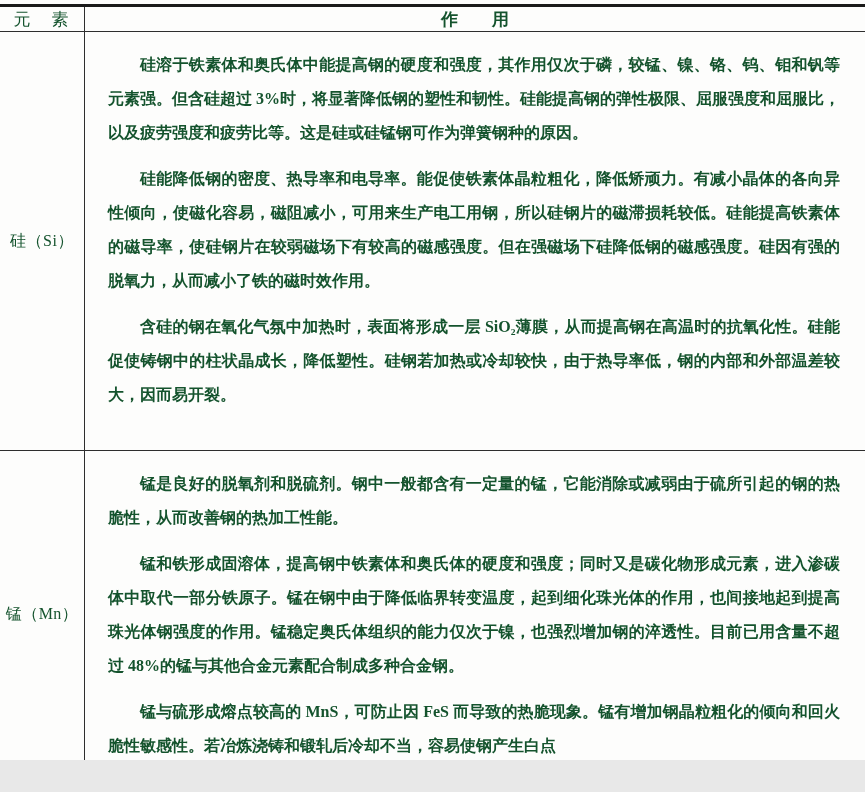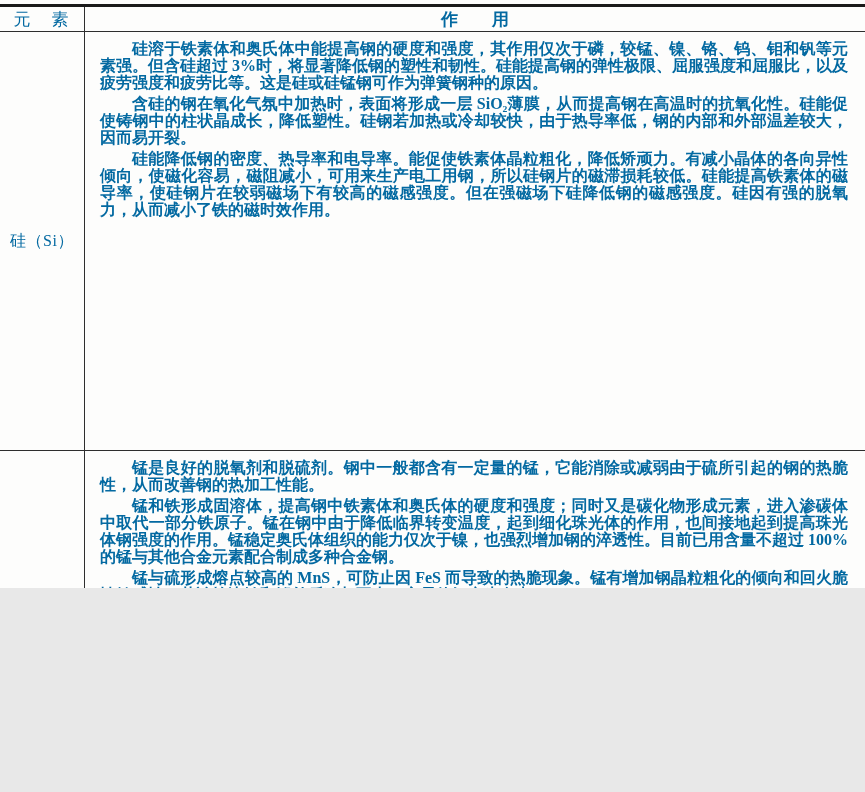--- a/index.html
+++ b/index.html
@@ -3,24 +3,24 @@
 <meta charset="utf-8">
 <style>
   html,body{margin:0;padding:0;}
   body{
     background:#e8e8e8;
     font-family:"Liberation Serif","DejaVu Serif",serif;
   }
   .page{
     position:relative;
     width:865px;
-    height:588px;
+    height:760px;
     margin:0 auto;
     background:#fdfdfc;
-    color:#0369a1;
+    color:#14532d;
     box-sizing:border-box;
     padding-top:4px;
     overflow:hidden;
   }
   .tbl{
     border-top:3px solid #1a1a1a;
     width:865px;
     box-sizing:border-box;
   }
   .row{
@@ -66,51 +66,51 @@
     letter-spacing:2px;
   }
   .header-row .fx-cell{
     display:flex;
     align-items:center;
     justify-content:center;
     padding:0;
     font-size:17px;
   }
   .fx-cell p{
-    margin:4px;
+    margin:12px;
     text-indent:2em;
     text-align:justify;
-    line-height:17px;
+    line-height:34px;
   }
 </style>
 </head>
 <body>
 
 <div class="page">
   <div class="tbl">
 
     <div class="row header-row">
       <div class="el-cell">元　素</div>
       <div class="fx-cell">作　　用</div>
     </div>
 
     <div class="row si-row">
       <div class="el-cell">硅（Si）</div>
       <div class="fx-cell">
         <p>硅溶于铁素体和奥氏体中能提高钢的硬度和强度，其作用仅次于磷，较锰、镍、铬、钨、钼和钒等元素强。但含硅超过 3%时，将显著降低钢的塑性和韧性。硅能提高钢的弹性极限、屈服强度和屈服比，以及疲劳强度和疲劳比等。这是硅或硅锰钢可作为弹簧钢种的原因。</p>
+        <p>硅能降低钢的密度、热导率和电导率。能促使铁素体晶粒粗化，降低矫顽力。有减小晶体的各向异性倾向，使磁化容易，磁阻减小，可用来生产电工用钢，所以硅钢片的磁滞损耗较低。硅能提高铁素体的磁导率，使硅钢片在较弱磁场下有较高的磁感强度。但在强磁场下硅降低钢的磁感强度。硅因有强的脱氧力，从而减小了铁的磁时效作用。</p>
         <p>含硅的钢在氧化气氛中加热时，表面将形成一层 SiO₂薄膜，从而提高钢在高温时的抗氧化性。硅能促使铸钢中的柱状晶成长，降低塑性。硅钢若加热或冷却较快，由于热导率低，钢的内部和外部温差较大，因而易开裂。</p>
-        <p>硅能降低钢的密度、热导率和电导率。能促使铁素体晶粒粗化，降低矫顽力。有减小晶体的各向异性倾向，使磁化容易，磁阻减小，可用来生产电工用钢，所以硅钢片的磁滞损耗较低。硅能提高铁素体的磁导率，使硅钢片在较弱磁场下有较高的磁感强度。但在强磁场下硅降低钢的磁感强度。硅因有强的脱氧力，从而减小了铁的磁时效作用。</p>
       </div>
     </div>
 
     <div class="row mn-row">
       <div class="el-cell">锰（Mn）</div>
       <div class="fx-cell">
         <p>锰是良好的脱氧剂和脱硫剂。钢中一般都含有一定量的锰，它能消除或减弱由于硫所引起的钢的热脆性，从而改善钢的热加工性能。</p>
-        <p>锰和铁形成固溶体，提高钢中铁素体和奥氏体的硬度和强度；同时又是碳化物形成元素，进入渗碳体中取代一部分铁原子。锰在钢中由于降低临界转变温度，起到细化珠光体的作用，也间接地起到提高珠光体钢强度的作用。锰稳定奥氏体组织的能力仅次于镍，也强烈增加钢的淬透性。目前已用含量不超过 100%的锰与其他合金元素配合制成多种合金钢。</p>
+        <p>锰和铁形成固溶体，提高钢中铁素体和奥氏体的硬度和强度；同时又是碳化物形成元素，进入渗碳体中取代一部分铁原子。锰在钢中由于降低临界转变温度，起到细化珠光体的作用，也间接地起到提高珠光体钢强度的作用。锰稳定奥氏体组织的能力仅次于镍，也强烈增加钢的淬透性。目前已用含量不超过 48%的锰与其他合金元素配合制成多种合金钢。</p>
         <p>锰与硫形成熔点较高的 MnS，可防止因 FeS 而导致的热脆现象。锰有增加钢晶粒粗化的倾向和回火脆性敏感性。若冶炼浇铸和锻轧后冷却不当，容易使钢产生白点</p>
       </div>
     </div>
 
     <div class="row stub-row">
       <div class="el-cell"></div>
       <div class="fx-cell"></div>
     </div>
 
   </div>

